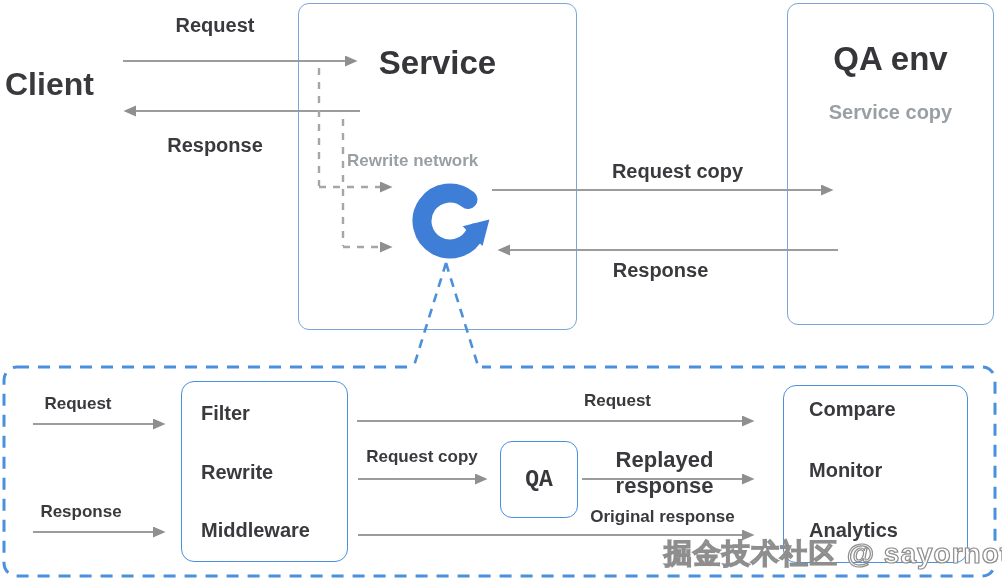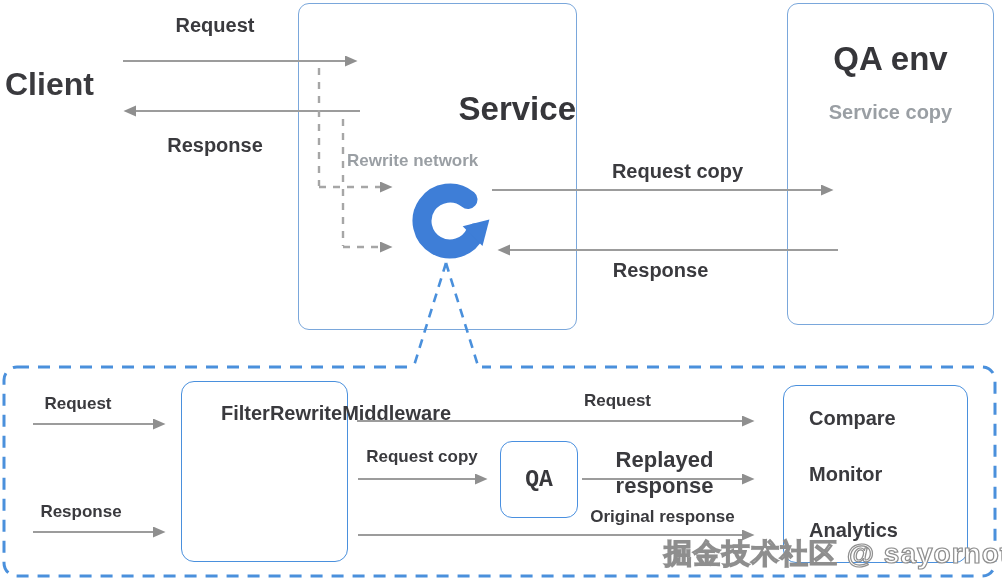--- a/index.html
+++ b/index.html
@@ -9,28 +9,28 @@
     color:#38383C;overflow:hidden;
   }
   .stage *{box-sizing:border-box;}
   svg.layer{position:absolute;left:0;top:0;z-index:3;pointer-events:none;}
 
   
   .box{position:absolute;background:transparent;border-radius:11px;z-index:1;}
   .box-service{left:298px;top:3px;width:279px;height:327px;border:1.5px solid #7AA7DB;}
   .box-qaenv{left:787px;top:3px;width:207px;height:322px;border:1.5px solid #7AA7DB;text-align:center;}
   .box-processor{left:181px;top:381px;width:167px;height:181px;border:1.5px solid #4A90DD;border-radius:13px;
-    display:flex;flex-direction:row;justify-content:space-between;padding:20px 0 19px 39px;}
+    display:flex;flex-direction:column;justify-content:space-between;padding:20px 0 19px 19px;}
   .box-qa-small{left:500px;top:441px;width:78px;height:77px;border:1.5px solid #4A90E0;border-radius:12px;
     display:flex;align-items:center;justify-content:center;font-size:23px;font-weight:700;font-family:Liberation Mono, monospace;}
   .box-analysis{left:783px;top:385px;width:185px;height:178px;border:1.5px solid #4A90DD;border-radius:13px;
-    display:flex;flex-direction:column;justify-content:flex-end;padding:24px 0 20px 25px;gap:33px;}
+    display:flex;flex-direction:column;justify-content:space-between;padding:12px 0 20px 25px;gap:33px;}
   .box-item{font-size:20px;font-weight:700;color:#3A3A3E;}
 
-  .svc-title{margin-top:86px;text-align:right;font-size:33px;font-weight:700;color:#36363A;}
+  .svc-title{margin-top:40px;text-align:center;font-size:33px;font-weight:700;color:#36363A;}
   .qaenv-title{margin-top:36px;font-size:33px;font-weight:700;color:#36363A;}
   .qaenv-sub{margin-top:23px;font-size:20px;font-weight:700;color:#9A9FA4;}
 
   
   .lbl{position:absolute;z-index:4;font-weight:700;color:#3A3A3E;text-align:center;}
   .lbl-client{left:5px;top:66px;font-size:32px;text-align:right;}
   .lbl-request-top{left:149px;top:14px;width:132px;font-size:20px;}
   .lbl-response-top{left:149px;top:134px;width:132px;font-size:20px;}
   .lbl-capture{left:347px;top:151px;font-size:17px;color:#9A9FA4;text-align:left;}
   .lbl-reqcopy{left:595px;top:160px;width:165px;font-size:20px;}

